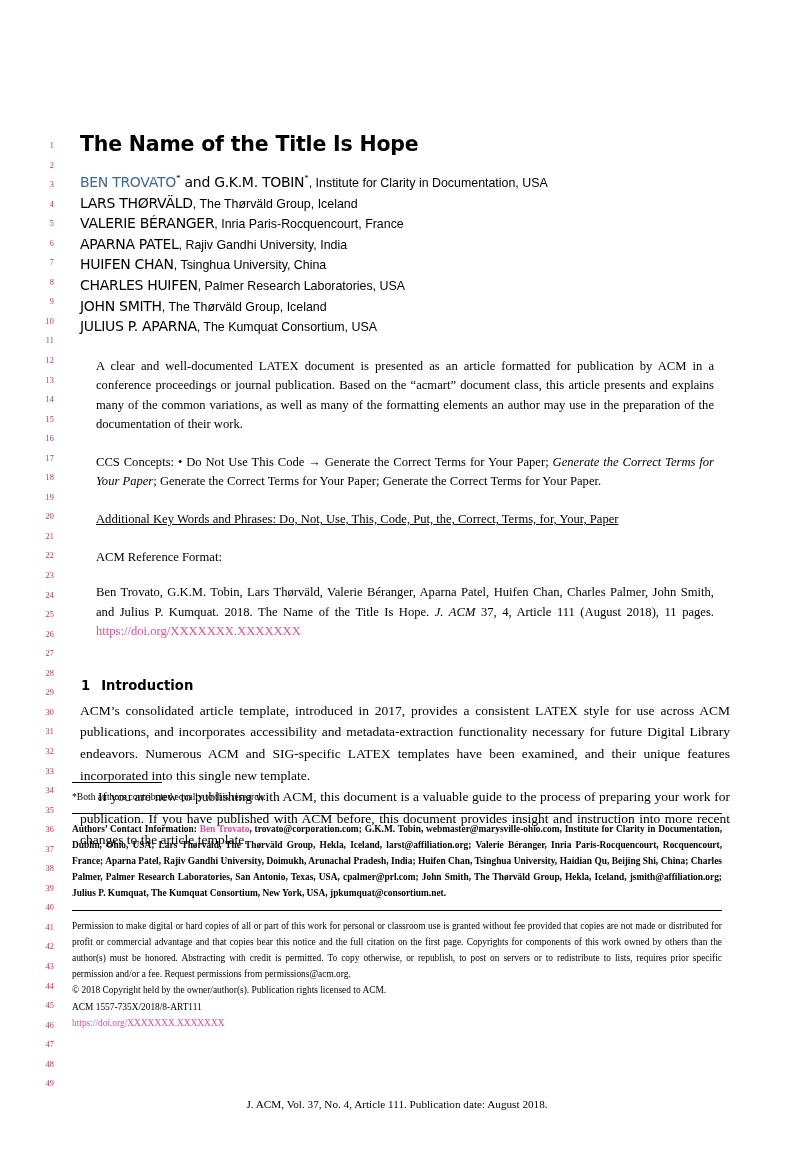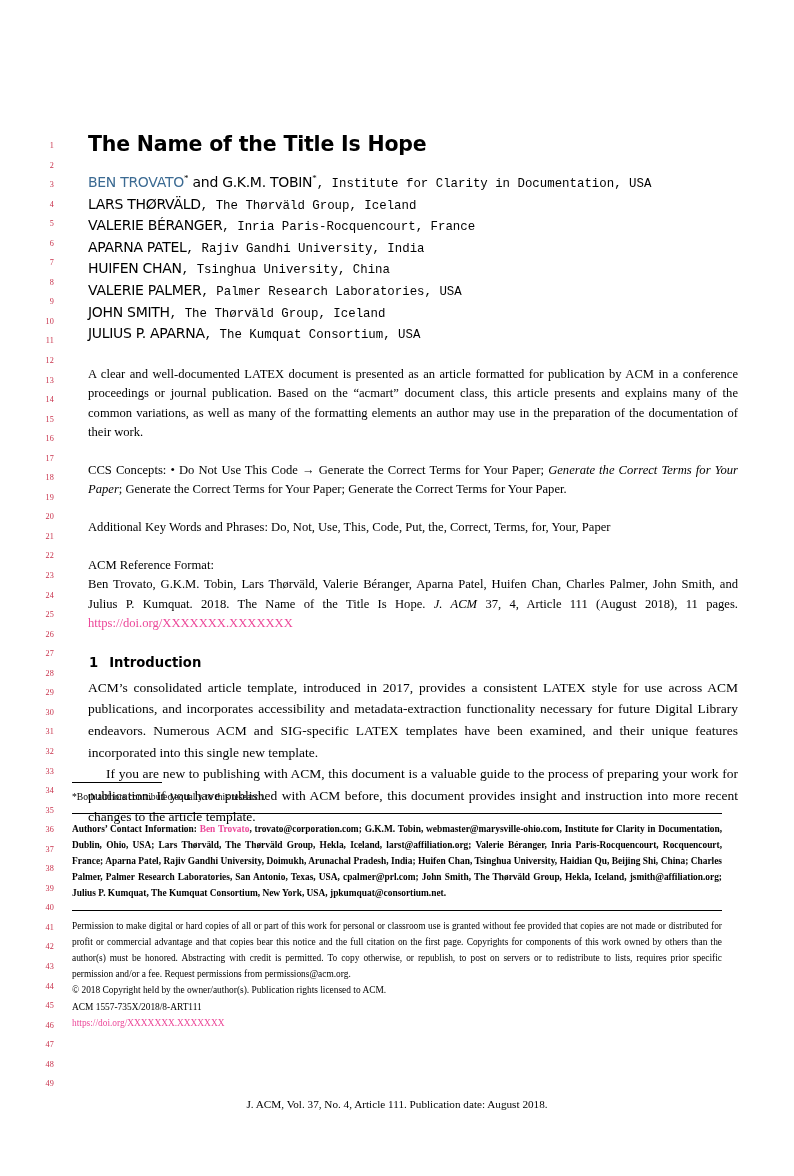--- a/index.html
+++ b/index.html
@@ -29,21 +29,21 @@
     font-size: 8.2px;
     color: #c8314b;
     height: 19.55px;
     line-height: 19.55px;
     letter-spacing: 0.2px;
   }
 
   
   #page {
     position: absolute;
-    left: 88px;
+    left: 80px;
     top: 0;
     width: 650px;
   }
 
   .title {
     font-family: "DejaVu Sans", sans-serif;
     font-weight: bold;
     font-size: 20.5px;
     letter-spacing: -0.2px;
     color: #000;
@@ -63,40 +63,40 @@
     white-space: nowrap;
   }
   .aname {
     font-family: "DejaVu Sans", sans-serif;
     font-weight: normal;
     font-size: 14px;
     letter-spacing: -0.3px;
   }
   .aname.link { color: #3b6a92; }
   .aff {
-    font-family: Liberation Mono, monospace;
+    font-family: Liberation Sans, sans-serif;
     font-size: 12.4px;
     margin-top: 14px;
   }
   sup.star {
     font-size: 9px;
     vertical-align: super;
     line-height: 0;
   }
 
   
   .para {
     font-size: 12.6px;
     line-height: 19.55px;
     text-align: justify;
-    margin: 0;
+    margin: 16px;
   }
   .abstract { margin-top: 19px; }
   .ccs { margin-top: 18px; }
-  .keywords { margin-top: 18px; }
+  .keywords { margin-top: 18px; text-decoration: underline; }
   .refblock { margin-top: 18px; }
   .b { font-weight: normal; }
   .i { font-style: italic; }
   .link { color: #ec4899; }
 
   
   .secheading {
     font-family: "DejaVu Sans", sans-serif;
     font-weight: bold;
     font-size: 13.2px;
@@ -228,21 +228,21 @@
 
     <div class="author-line">
       <span class="aname">APARNA PATEL</span><span class="aff">, Rajiv Gandhi University, India</span>
     </div>
 
     <div class="author-line">
       <span class="aname">HUIFEN CHAN</span><span class="aff">, Tsinghua University, China</span>
     </div>
 
     <div class="author-line">
-      <span class="aname">VALERIE PALMER</span><span class="aff">, Palmer Research Laboratories, USA</span>
+      <span class="aname">CHARLES HUIFEN</span><span class="aff">, Palmer Research Laboratories, USA</span>
     </div>
 
     <div class="author-line">
       <span class="aname">JOHN SMITH</span><span class="aff">, The Thørväld Group, Iceland</span>
     </div>
 
     <div class="author-line">
       <span class="aname">JULIUS P. APARNA</span><span class="aff">, The Kumquat Consortium, USA</span>
     </div>
 

